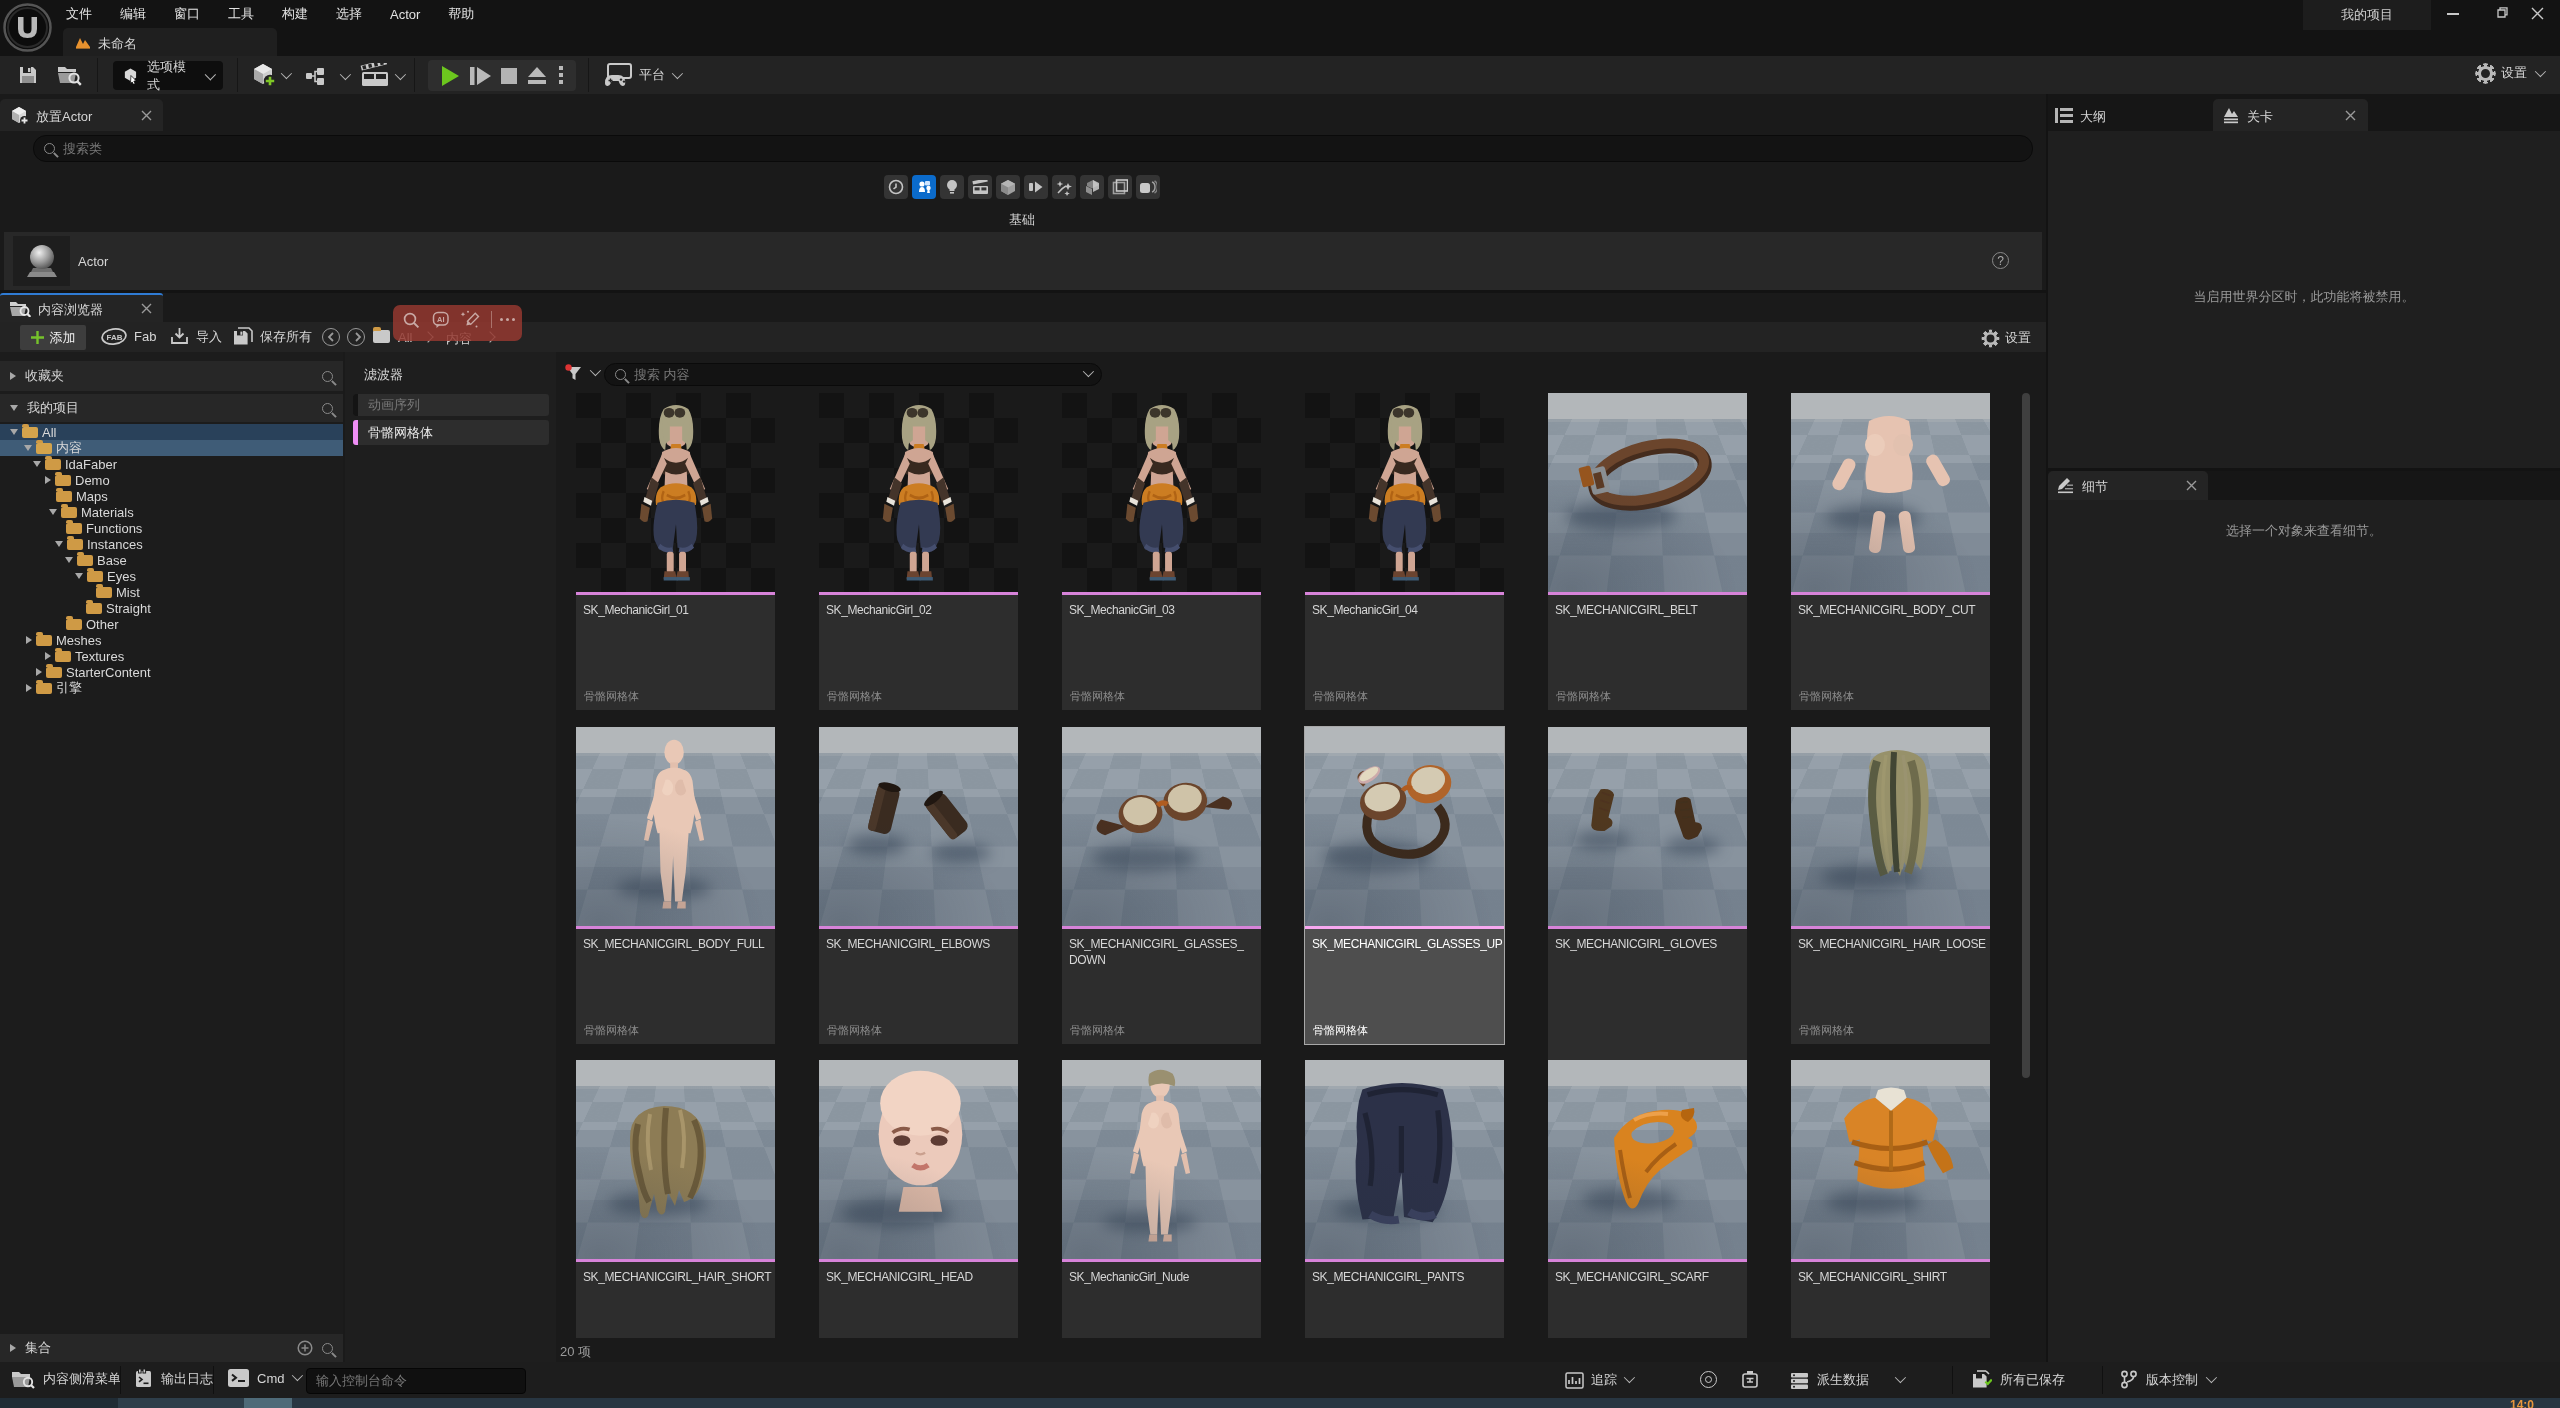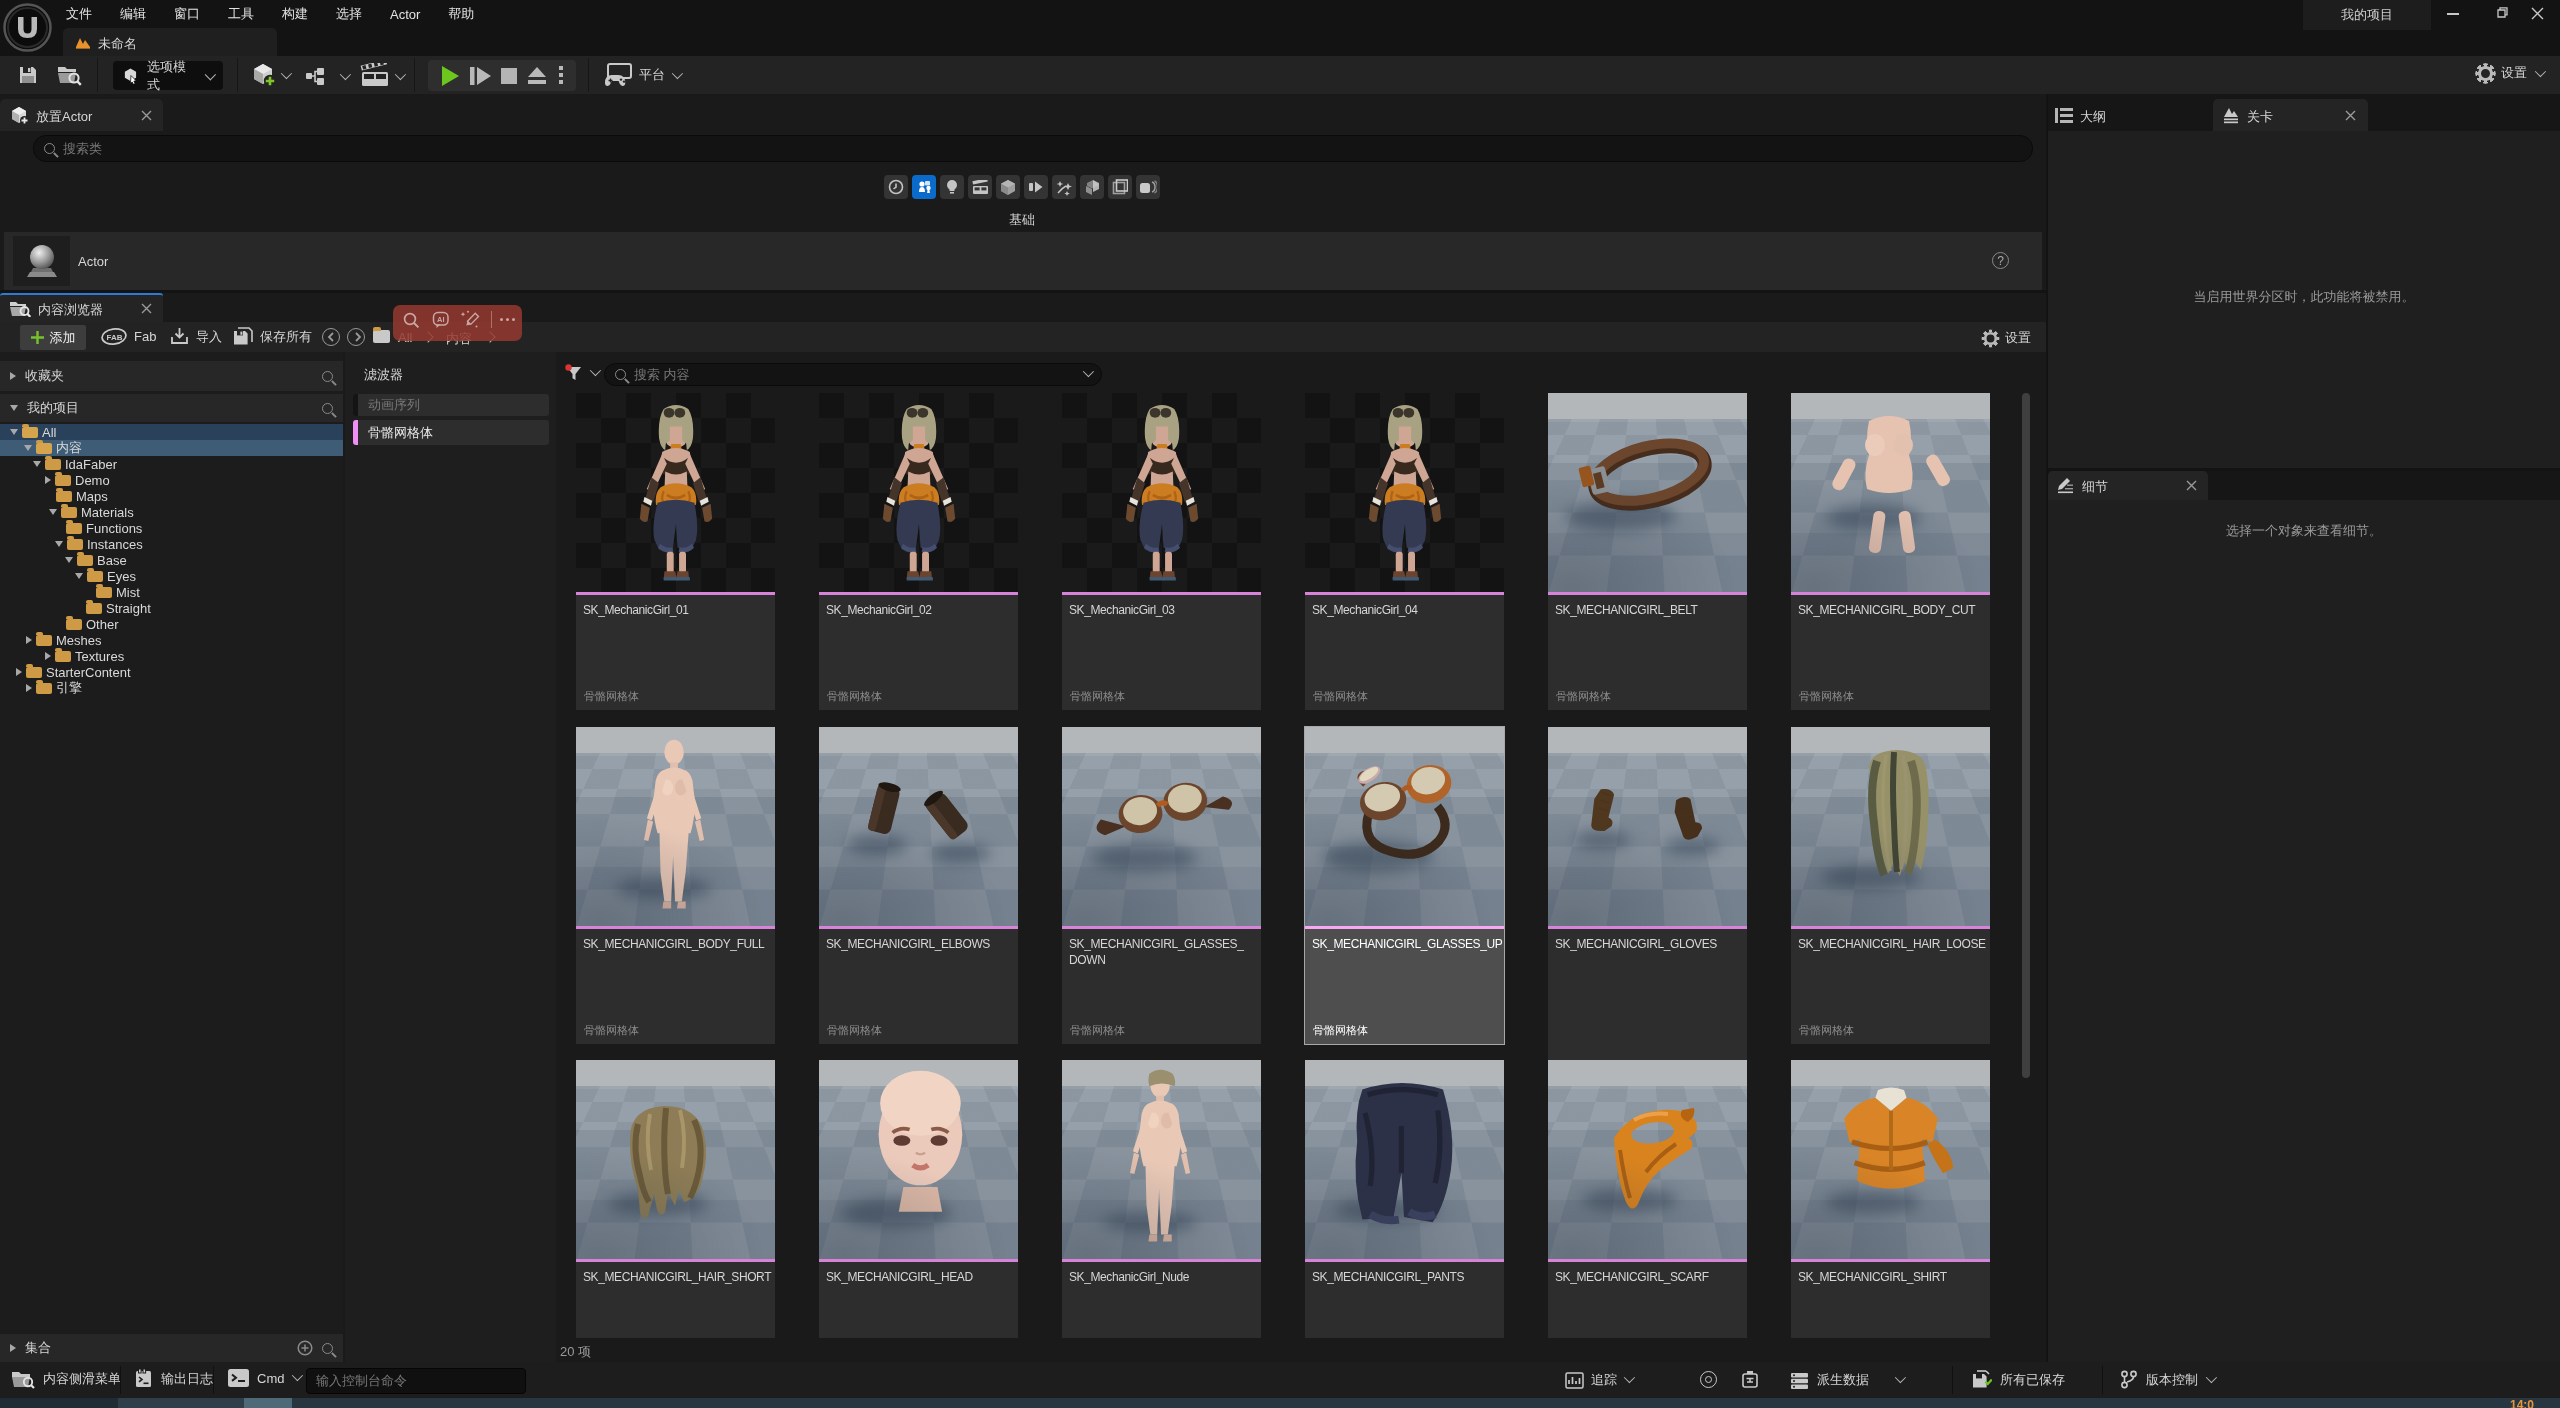--- a/index.html
+++ b/index.html
@@ -430,21 +430,21 @@
  <div class="treerow" style="padding-left:26px">
         <div class="exp-r"></div>
         <div class="folder"></div>
         <span>Meshes</span>
       </div>
  <div class="treerow" style="padding-left:45px">
         <div class="exp-r"></div>
         <div class="folder"></div>
         <span>Textures</span>
       </div>
- <div class="treerow" style="padding-left:16px">
+ <div class="treerow" style="padding-left:36px">
         <div class="exp-r"></div>
         <div class="folder"></div>
         <span>StarterContent</span>
       </div>
  <div class="treerow" style="padding-left:26px">
         <div class="exp-r"></div>
         <div class="folder"></div>
         <span>引擎</span>
       </div>
 </div>

